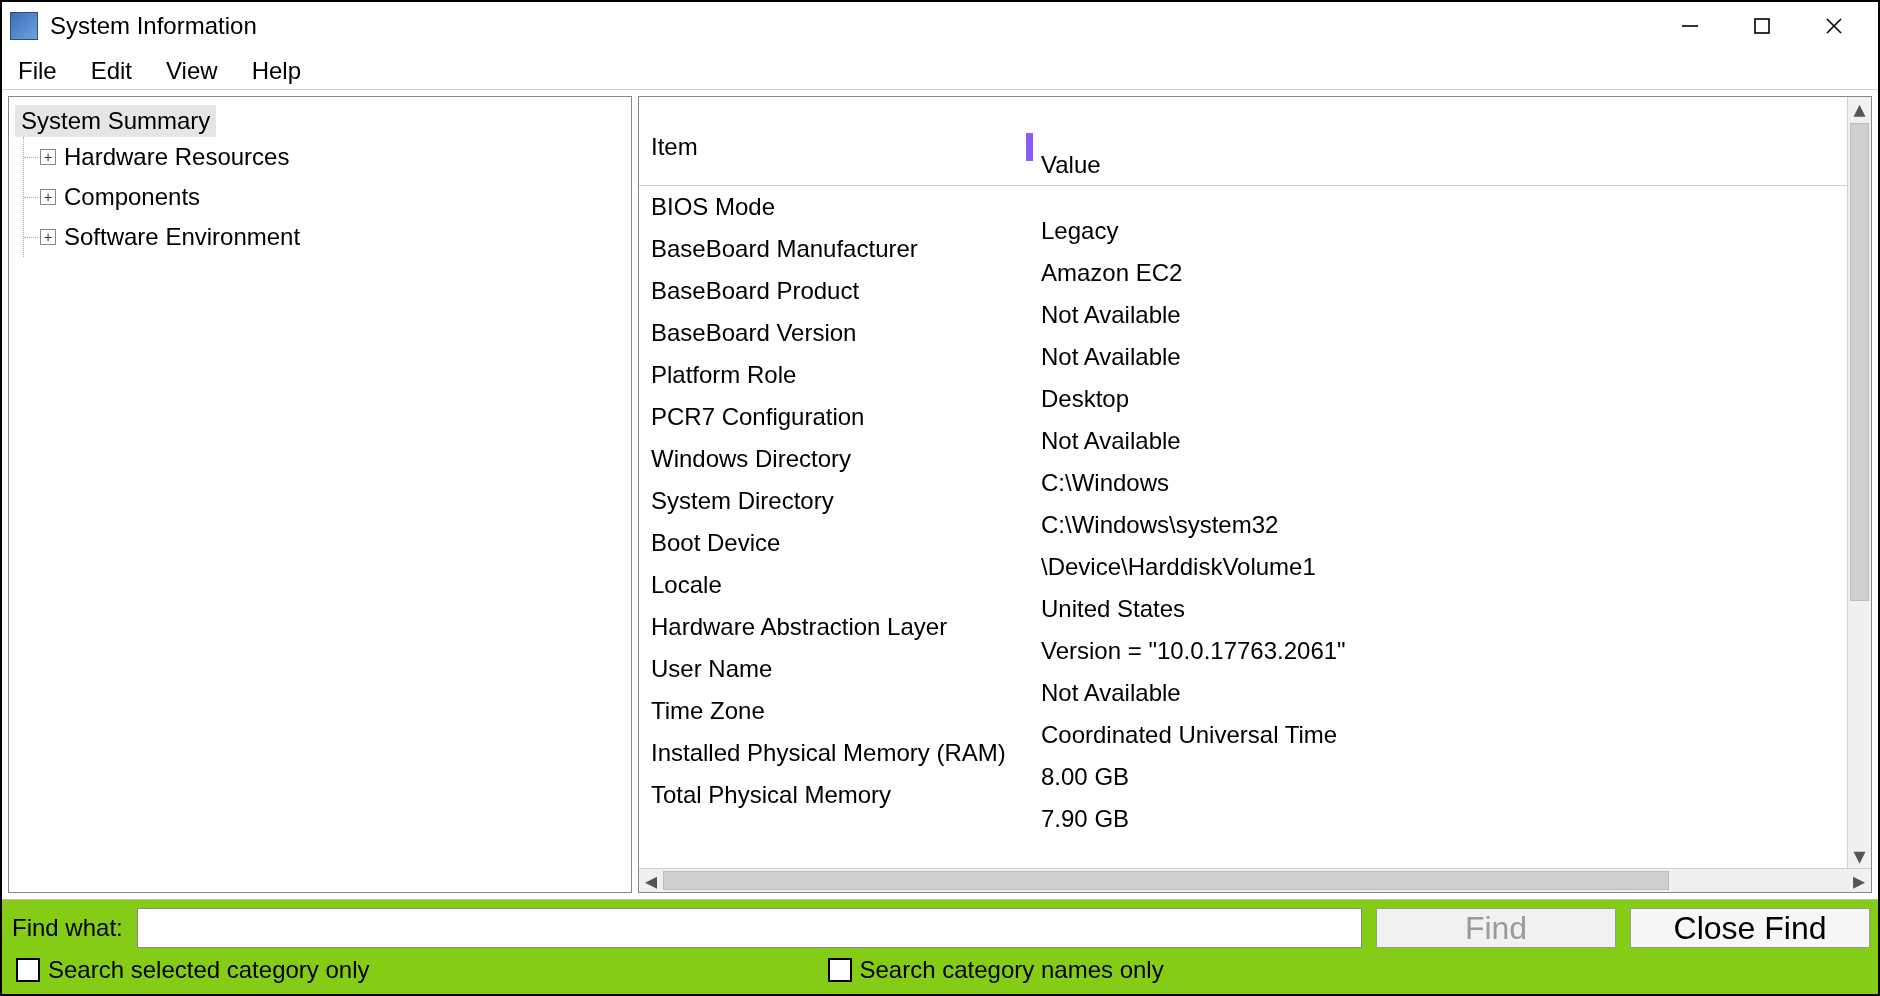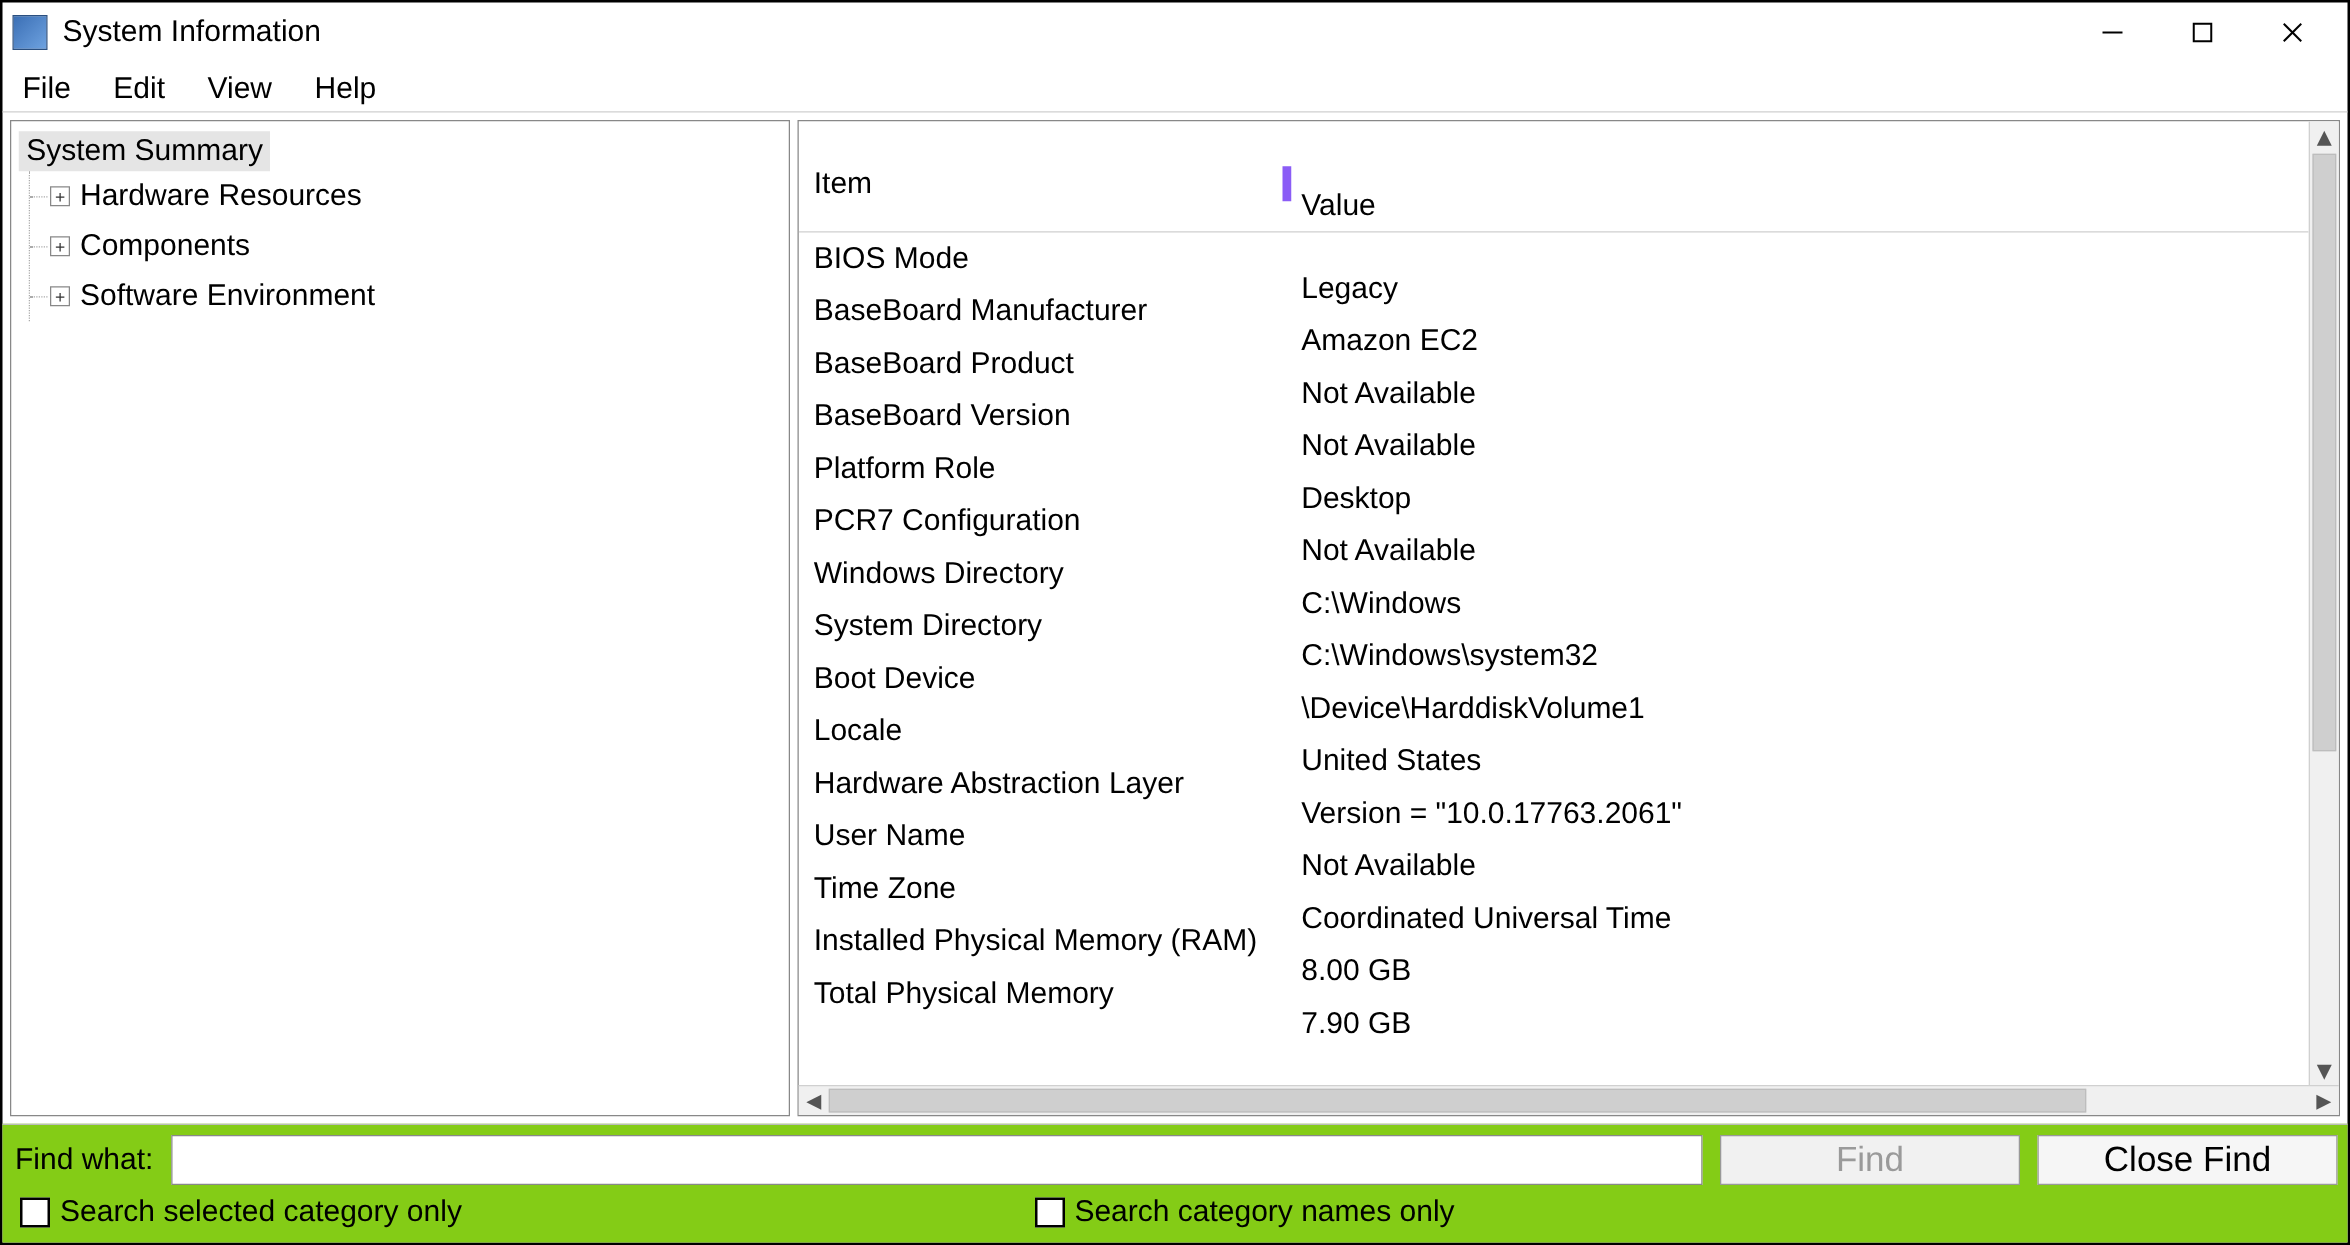--- a/index.html
+++ b/index.html
@@ -169,21 +169,21 @@
     border: 1px solid #888;
     background: #fff;
     font-size: 24px;
     padding: 0 8px;
   }
   .btn {
     height: 40px;
     min-width: 240px;
     border: 1px solid #999;
     background: #f6f6f6;
-    font-size: 28px;
+    font-size: 32px;
     font-family: inherit;
     padding: 0 18px;
   }
   .btn[disabled] { color: #9a9a9a; background: #f1f1f1; }
   .chk {
     display: flex; align-items: center; gap: 8px;
   }
   .chk .box {
     width: 24px; height: 24px;
     border: 2px solid #000;

